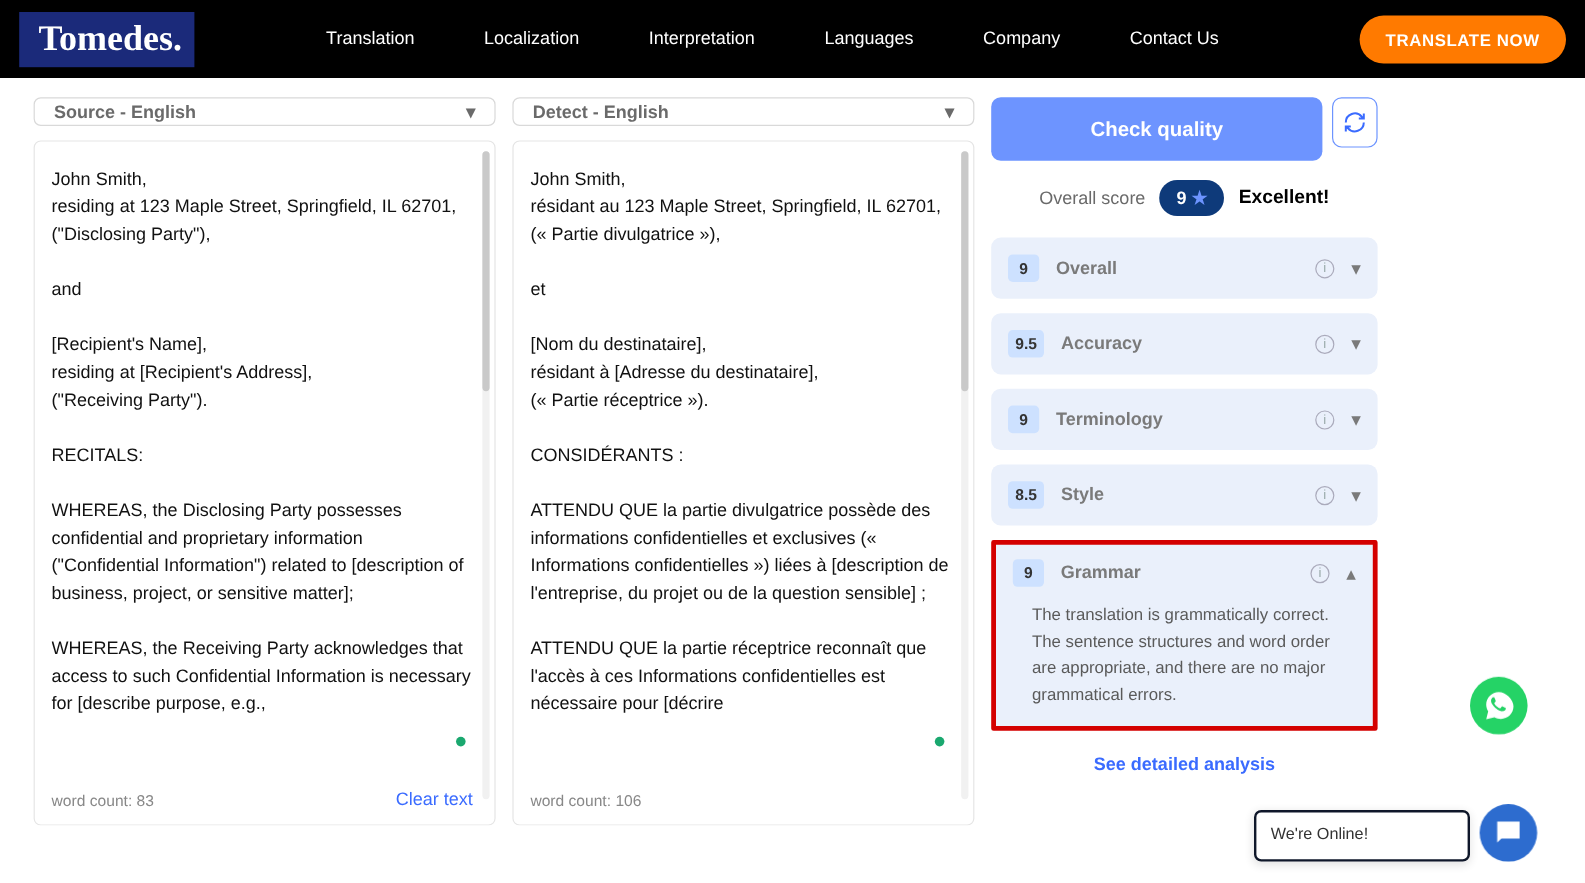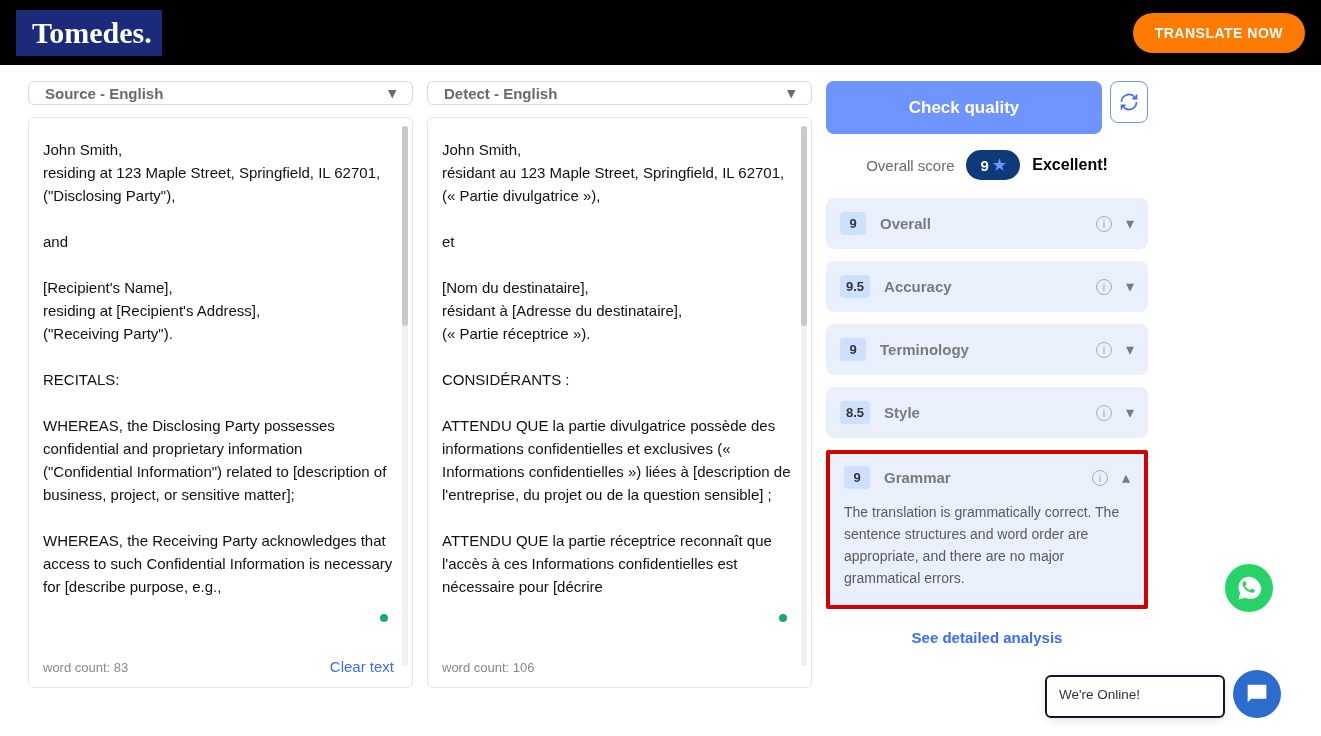--- a/index.html
+++ b/index.html
@@ -38,39 +38,47 @@
   .score-pill{background:#0e3a7a;color:#fff;font-weight:bold;padding:6px 14px;border-radius:18px;font-size:15px;display:flex;align-items:center;gap:4px;}
   .score-pill span.star{color:#6d94ff;}
   .excel{font-weight:bold;font-size:16px;}
   .metric{background:#eaf0fb;border-radius:8px;margin-bottom:12px;padding:14px 14px;display:flex;align-items:center;gap:14px;}
   .badge{background:#cde1ff;padding:4px 6px;border-radius:4px;font-weight:bold;color:#333;min-width:26px;text-align:center;font-size:13px;}
   .metric-name{color:#7a7a7a;font-weight:bold;font-size:15px;flex:1;}
   .info-ico{color:#9aa;border:1px solid #aab;border-radius:50%;width:16px;height:16px;display:flex;align-items:center;justify-content:center;font-size:11px;}
   .exp-ico{color:#7a7a7a;}
   .grammar-box{border:4px solid #d40000;border-radius:2px;background:#eaf0fb;margin-bottom:20px;}
   .grammar-head{display:flex;align-items:center;gap:14px;padding:12px 14px;}
-  .grammar-text{padding:0 14px 16px;color:#5a5a5a;font-size:14px;line-height:22px;}
+  .grammar-text{padding:0 30px 16px;color:#5a5a5a;font-size:14px;line-height:22px;}
   .det-link{text-align:center;color:#3a6bff;font-weight:bold;font-size:15px;cursor:pointer;}
 
   
   .wa{position:fixed;right:48px;bottom:124px;width:48px;height:48px;background:#25d366;border-radius:50%;display:flex;align-items:center;justify-content:center;}
   .wa svg{fill:#fff;width:28px;height:28px;}
   .chat-bubble{position:fixed;right:40px;bottom:18px;width:48px;height:48px;background:#2d6ccf;border-radius:50%;display:flex;align-items:center;justify-content:center;}
   .chat-bubble svg{fill:#fff;width:28px;height:28px;}
   .chat-pop{position:fixed;right:96px;bottom:18px;width:180px;border:2px solid #0f172a;background:#fff;border-radius:6px;padding:10px 12px;box-shadow:0 2px 8px rgba(0,0,0,.12);}
   .chat-pop .line1{font-size:13.5px;color:#333;margin-bottom:4px;}
   .chat-pop .line2{font-size:13.5px;color:#333;}
 </style>
 </head>
 <body>
 
 <div class="header">
   <div class="logo-wrap">
     <span class="logo-text">Tomedes.</span>
   </div>
+  <div class="nav">
+    <span>Translation</span>
+    <span>Localization</span>
+    <span>Interpretation</span>
+    <span>Languages</span>
+    <span>Company</span>
+    <span>Contact Us</span>
+  </div>
   <div class="translate-btn">TRANSLATE NOW</div>
 </div>
 
 <div class="main">
 
   <div class="panel">
     <div class="lang-sel">
       <span>Source - English</span>
       <span class="chev">▾</span>
     </div>

